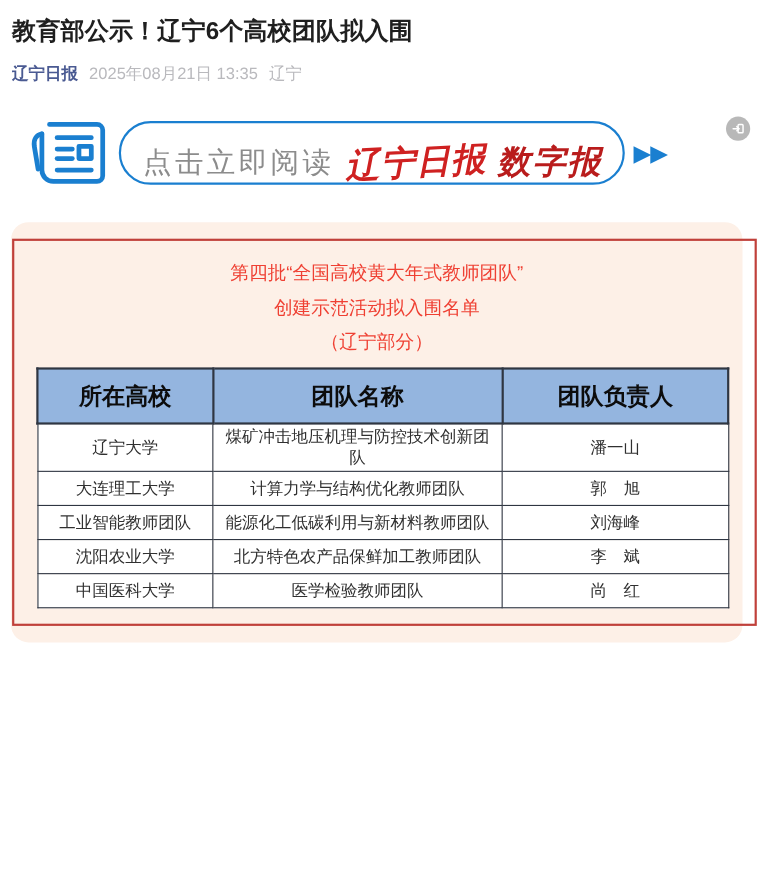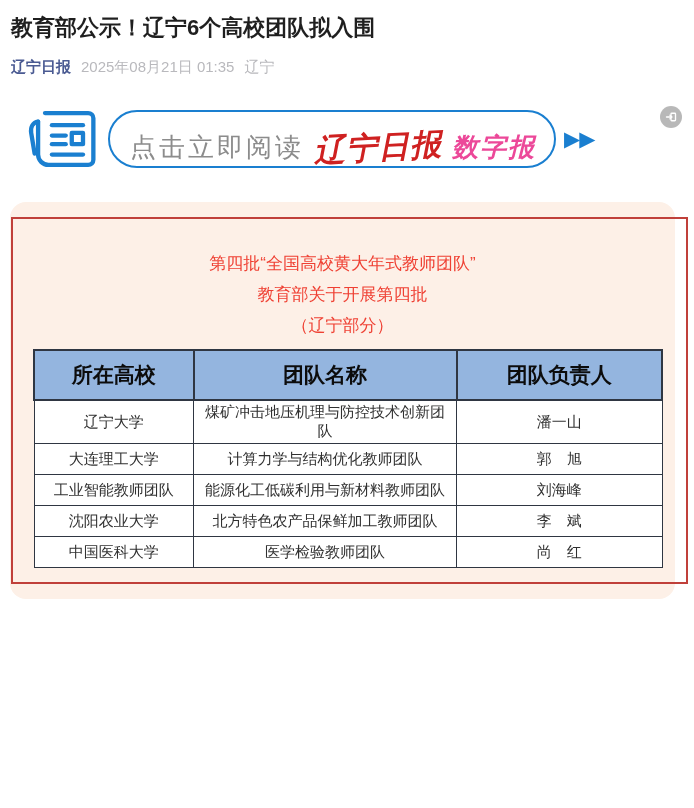--- a/index.html
+++ b/index.html
@@ -31,21 +31,21 @@
     display:flex; align-items:center; padding:17px 18px 0 20px; gap:10px;
     background:#fff;
   }
   .cta-text { color:#8c8c8c; font-size:26px; letter-spacing:3px; white-space:nowrap; }
   .script-logo {
     color:#cf2121; font-family:"DejaVu Serif","Liberation Serif",serif;
     font-style:italic; font-weight:700; font-size:31px; white-space:nowrap;
     transform:rotate(-3deg); letter-spacing:1px;
   }
   .bold-logo {
-    color:#ec4899; font-weight:800; font-size:26px; font-style:italic;
+    color:#b91c1c; font-weight:800; font-size:30px; font-style:italic;
     letter-spacing:2px; white-space:nowrap;
   }
   .arrows { color:#1a7fd0; font-size:21px; margin-left:8px; letter-spacing:-1px; }
   .expand-btn {
     position:absolute; right:2px; top:12px; width:22px; height:22px;
     border-radius:50%; background:rgba(125,125,125,0.55);
     display:flex; align-items:center; justify-content:center; cursor:pointer;
   }
   
   .section { position:relative; margin-top:18px; }
@@ -57,21 +57,21 @@
   .red-frame {
     position:absolute; left:1px; top:15px; right:-13px; bottom:15px;
     border:2px solid #c0403a; pointer-events:none;
   }
   .para {
     margin:0 16px 0 25px;
     font-size:17px; line-height:32px; color:#4b453f;
     text-align:justify;
   }
   .red-heading {
-    margin-top:15px; text-align:center;
+    text-align:center;
     color:#ef4033; font-size:17px; line-height:31px; font-weight:500;
   }
   table.teams {
     margin:8px 0 0 23px; width:630px;
     border-collapse:collapse; table-layout:fixed;
   }
   table.teams th {
     background:#94b5df; border:2px solid #2f3642;
     height:50px; font-size:21px; font-weight:700; color:#0c0c0c;
     text-align:center;
@@ -86,21 +86,21 @@
 </style>
 </head>
 <body>
 
 <div class="page">
 
   <h1 class="page-title">教育部公示！辽宁6个高校团队拟入围</h1>
 
   <div class="byline">
     <span class="source-name">辽宁日报</span>
-    <span class="meta">2025年08月21日 01:35</span>
+    <span class="meta">2025年08月21日 13:35</span>
     <span class="meta">辽宁</span>
   </div>
 
   <div class="banner">
     <svg class="news-icon" width="76" height="66" viewBox="0 0 88 76" fill="none" stroke="#1a7fd0" stroke-width="5" stroke-linecap="round" stroke-linejoin="round">
       <path d="M22 8 h50 a6 6 0 0 1 6 6 v48 a6 6 0 0 1 -6 6 H26 a12 12 0 0 1 -12 -12 V18"></path>
       <path d="M14 18 c-6 1 -9 6 -8 13 l4 24"></path>
       <line x1="30" y1="22" x2="66" y2="22"></line>
       <line x1="30" y1="34" x2="46" y2="34"></line>
       <line x1="30" y1="44" x2="46" y2="44"></line>
@@ -122,21 +122,21 @@
     </div>
   </div>
 
   <div class="section">
     <div class="pink-card">
       <div class="red-frame"></div>
 
 
       <div class="red-heading">
         <div>第四批“全国高校黄大年式教师团队”</div>
-        <div>教育部关于开展第四批</div>
+        <div>创建示范活动拟入围名单</div>
         <div>（辽宁部分）</div>
       </div>
 
       <table class="teams">
         <thead>
           <tr>
             <th class="col1">所在高校</th>
             <th class="col2">团队名称</th>
             <th class="col3">团队负责人</th>
           </tr>

